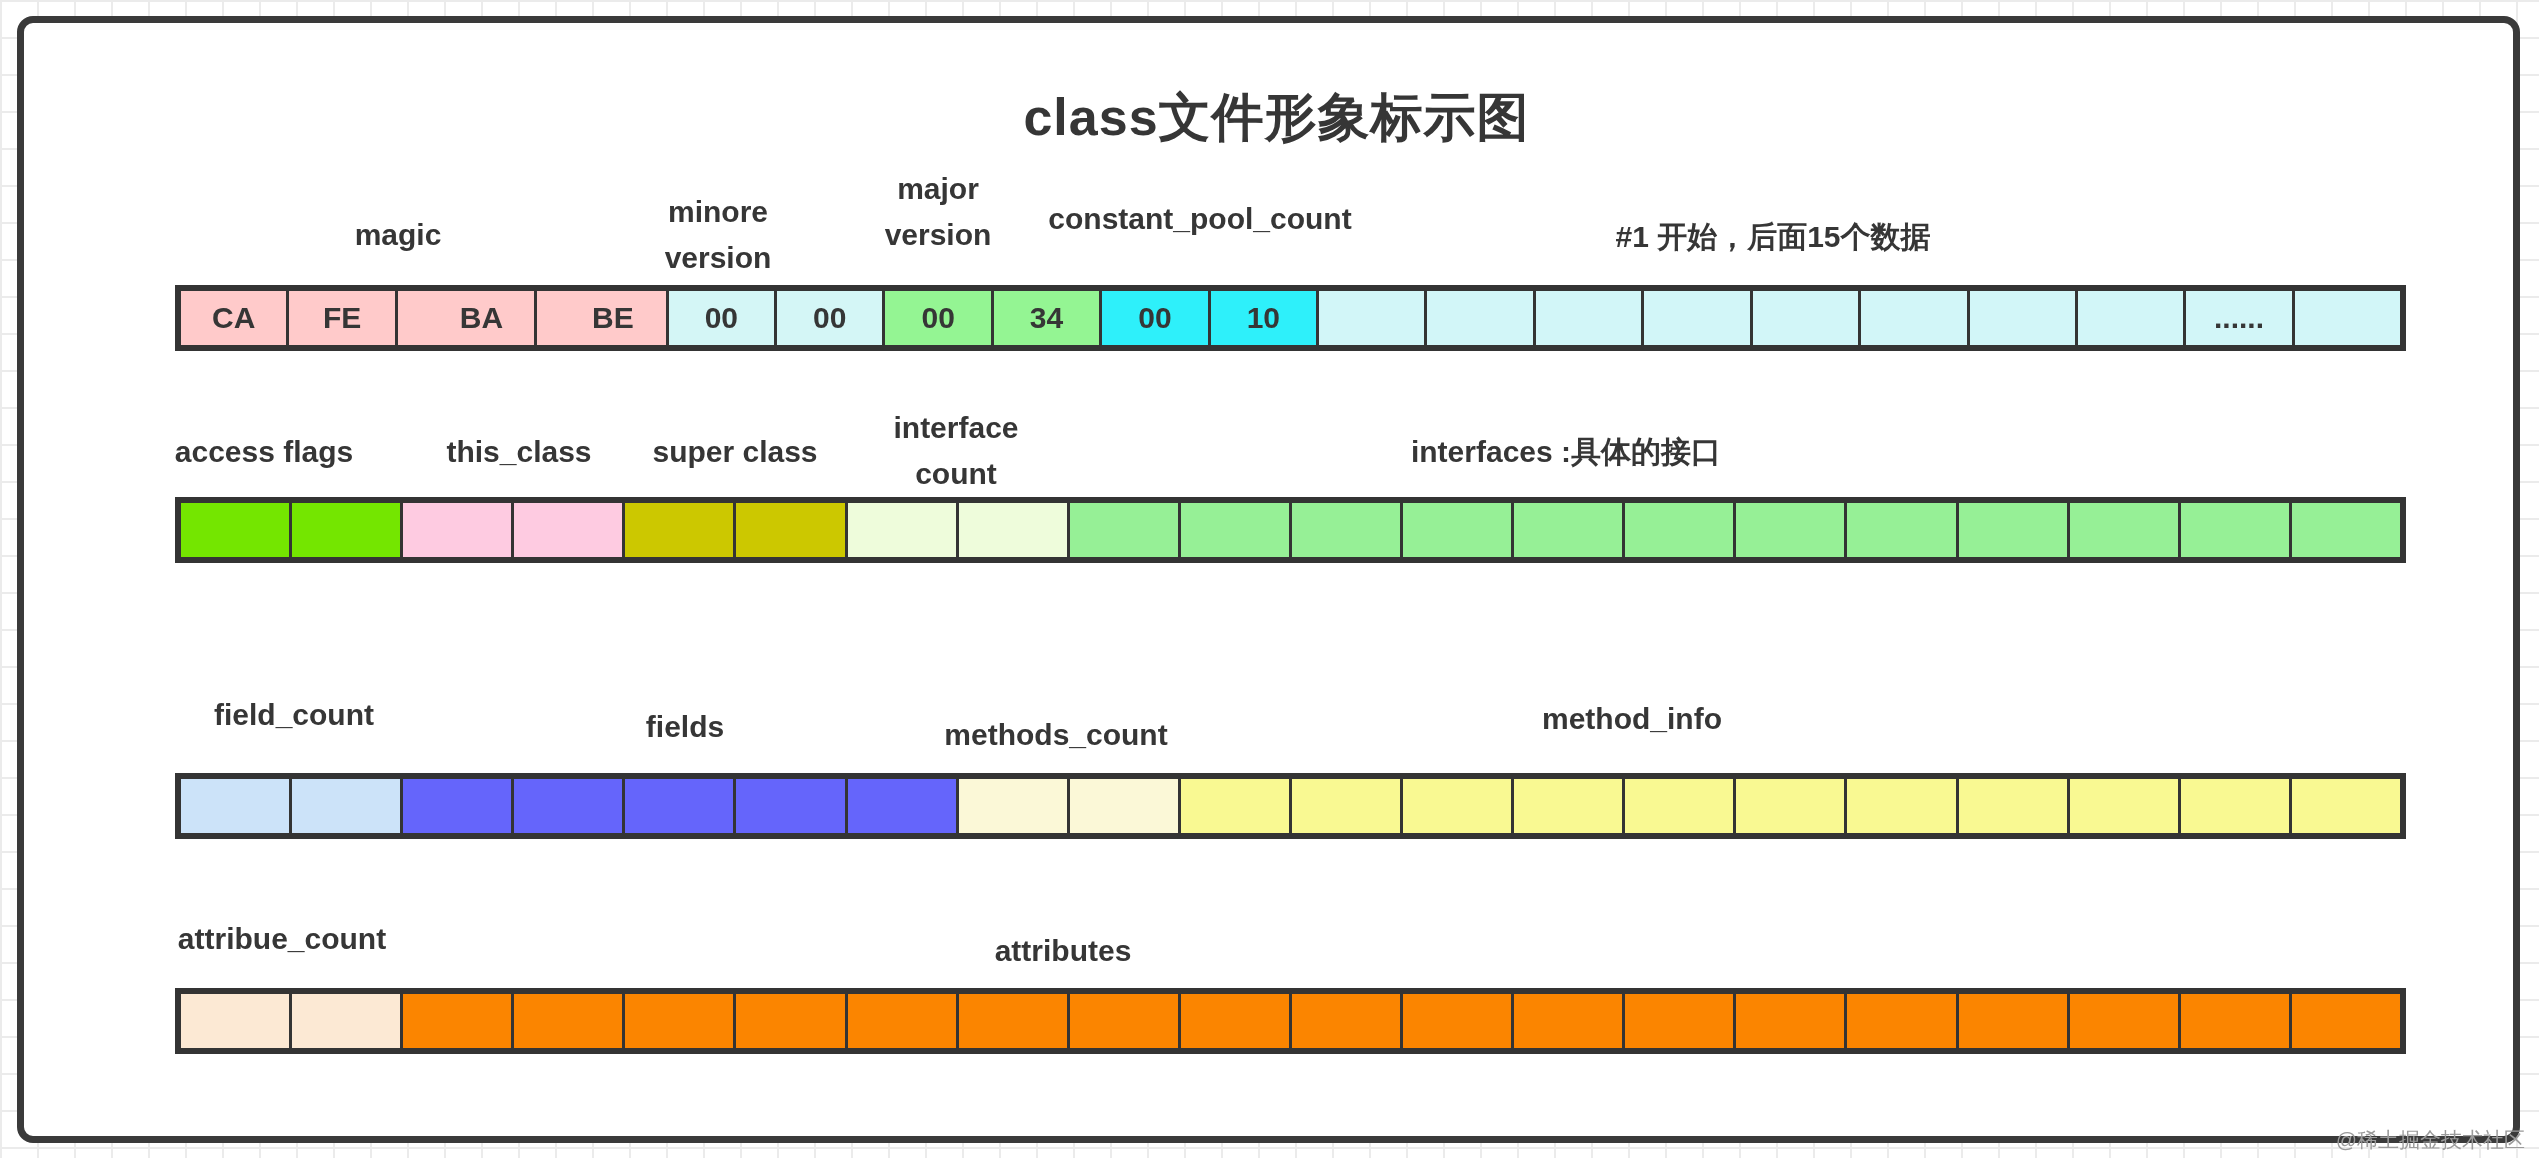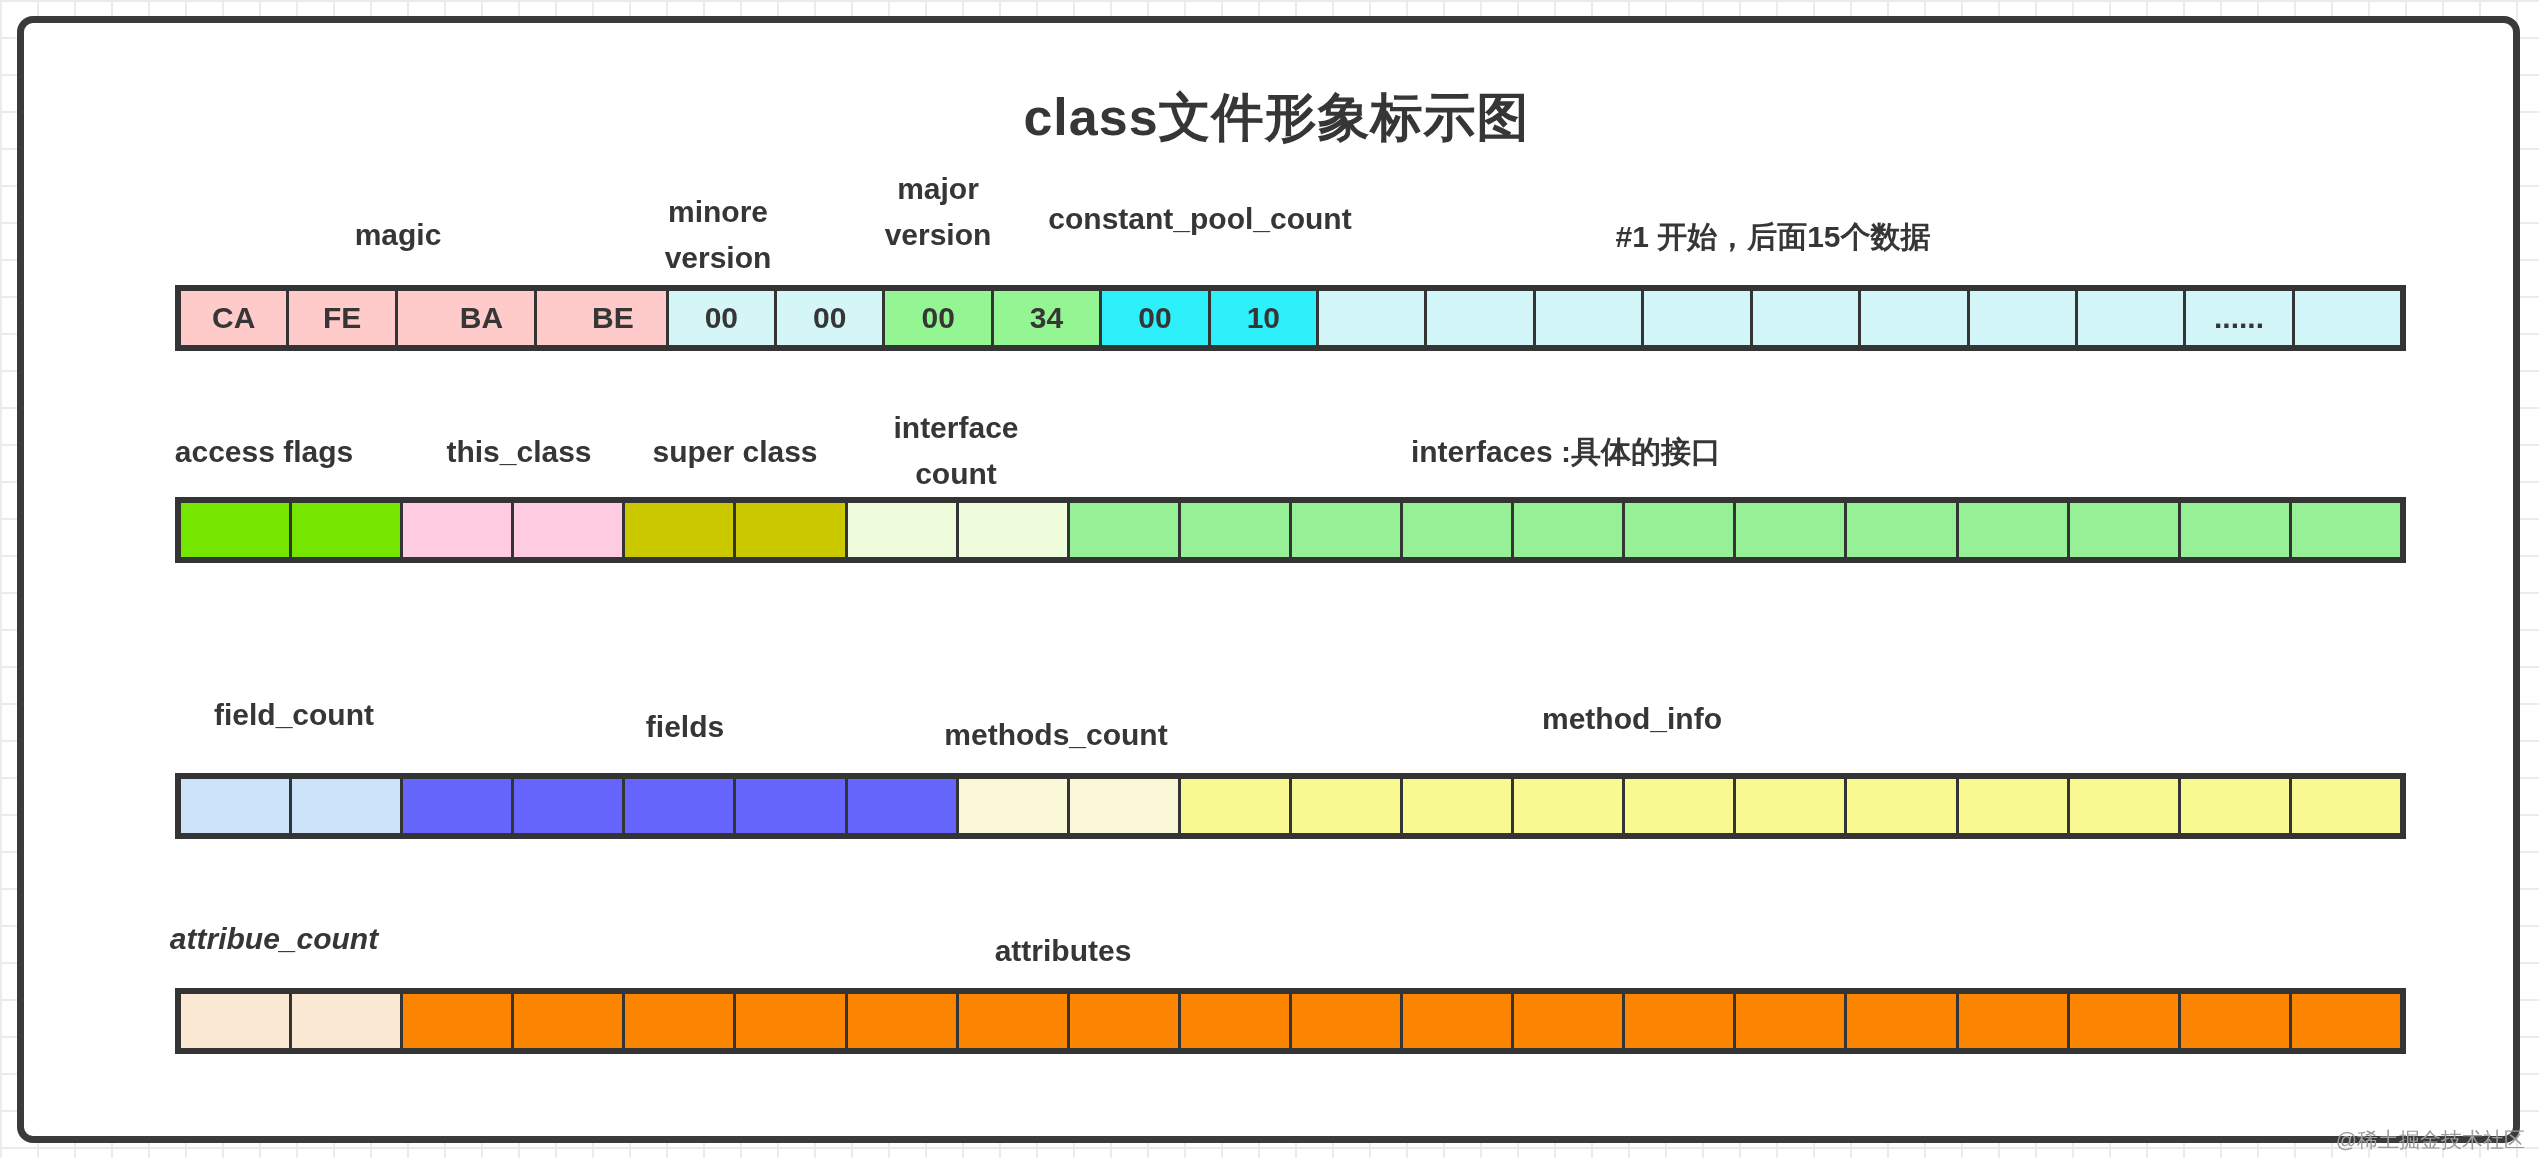--- a/index.html
+++ b/index.html
@@ -182,17 +182,17 @@
         <div class="cell" style="background: rgb(251, 133, 0);"></div>
         <div class="cell" style="background: rgb(251, 133, 0);"></div>
         <div class="cell" style="background: rgb(251, 133, 0);"></div>
         <div class="cell" style="background: rgb(251, 133, 0);"></div>
         <div class="cell" style="background: rgb(251, 133, 0);"></div>
         <div class="cell" style="background: rgb(251, 133, 0);"></div>
         <div class="cell" style="background: rgb(251, 133, 0);"></div>
         <div class="cell" style="background: rgb(251, 133, 0);"></div>
         <div class="cell" style="background: rgb(251, 133, 0);"></div>
       </div>
-      <div class="label" style="left: 274px; top: 916px; font-style: italic;">attribue_count</div>
+      <div class="label" style="left: 282px; top: 916px;">attribue_count</div>
       <div class="label" style="left: 1063px; top: 928px;">attributes</div>
     </div>
   <div class="watermark">@稀土掘金技术社区</div>
 </div>
 
 </body></html>

